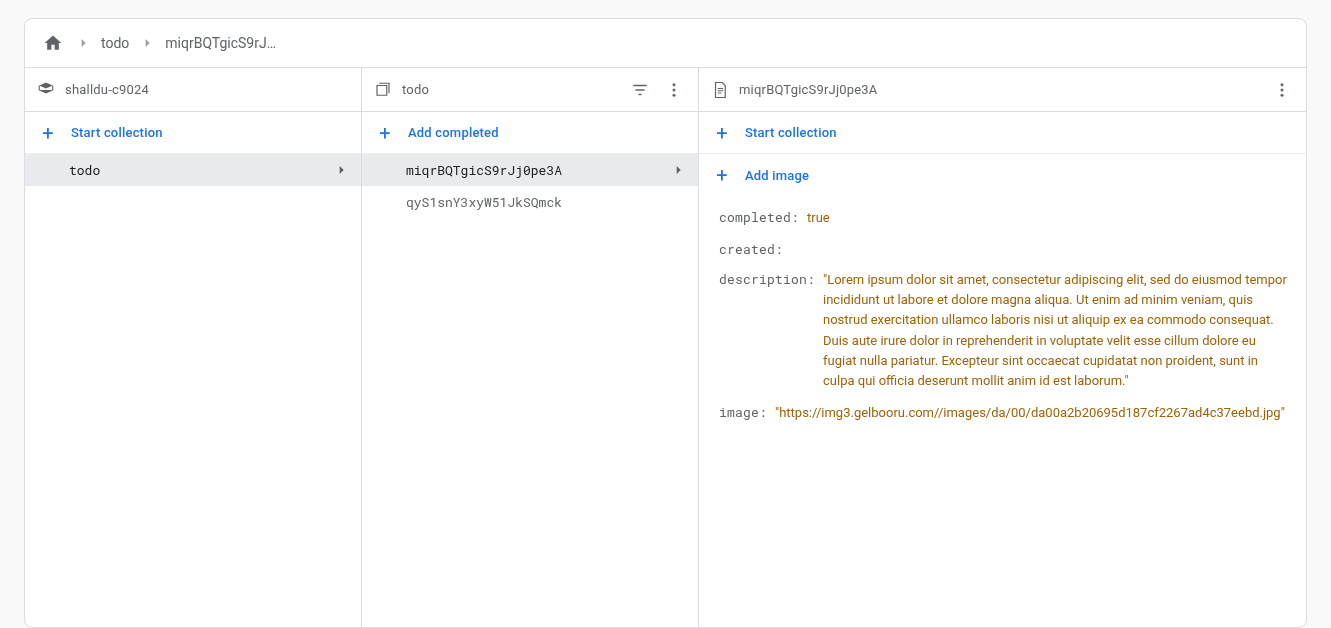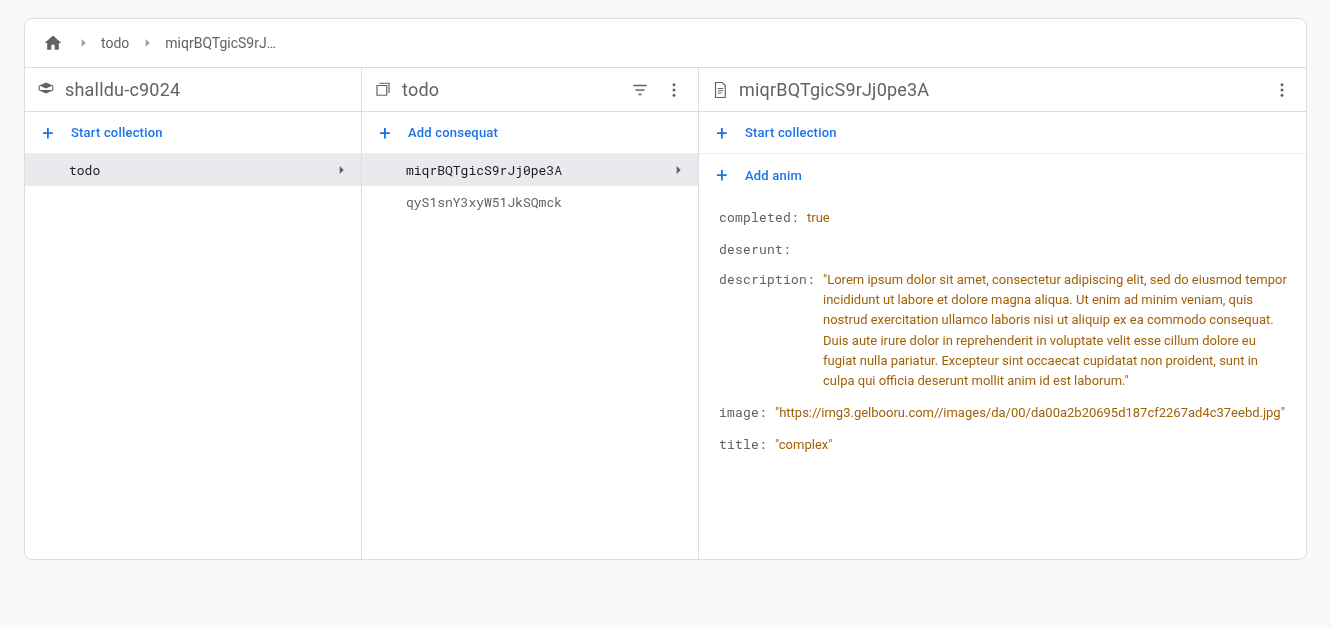--- a/index.html
+++ b/index.html
@@ -11,21 +11,21 @@
     background: #f9f9fa;
     padding: 18px 24px 0 24px;
   }
   .panel {
     background: #fff;
     border: 1px solid #dadce0;
     border-radius: 8px;
     overflow: hidden;
     display: flex;
     flex-direction: column;
-    height: 542px;
+    height: 610px;
   }
   .breadcrumbs {
     display: flex;
     align-items: center;
     gap: 10px;
     padding: 10px 16px;
     height: 48px;
     color: #5f6368;
     font-size: 14px;
   }
@@ -49,21 +49,21 @@
   .col3 { flex: 1; }
   .colhead {
     display: flex;
     align-items: center;
     gap: 10px;
     height: 44px;
     padding: 0 12px;
     border-bottom: 1px solid #dadce0;
     color: #5f6368;
   }
-  .colhead .title { flex: 1; overflow: hidden; text-overflow: ellipsis; white-space: nowrap; font-size: 18px; letter-spacing: .2px; }
+  .colhead .title { flex: 1; overflow: hidden; text-overflow: ellipsis; white-space: nowrap; font-size: 13px; letter-spacing: .2px; }
   .iconbtn { width: 24px; height: 24px; display:flex; align-items:center; justify-content:center; cursor:pointer; color:#5f6368; border-radius:50%; }
   .actionrow {
     display: flex;
     align-items: center;
     gap: 14px;
     height: 42px;
     padding: 0 14px;
     border-bottom: 1px solid #eceded;
     color: #1a73e8;
     font-weight: 500;
@@ -177,21 +177,21 @@
         <span class="iconbtn">
           <svg width="18" height="18" viewBox="0 0 24 24" fill="#5f6368">
               <circle cx="12" cy="5" r="2"></circle>
               <circle cx="12" cy="12" r="2"></circle>
               <circle cx="12" cy="19" r="2"></circle>
             </svg>
         </span>
       </div>
       <div class="actionrow">
         <span class="plus">+</span>
-        <span>Add consequat</span>
+        <span>Add completed</span>
       </div>
       <div class="listwrap" id="col2-list">
           <div class="row selected">
             <span class="label">miqrBQTgicS9rJj0pe3A</span>
             <span class="chev">
               <svg width="16" height="16" viewBox="0 0 24 24" fill="#5f6368">
                 <path d="M10 6l6 6-6 6V6z"></path>
               </svg>
             </span>
           </div>
@@ -217,39 +217,35 @@
               <circle cx="12" cy="19" r="2"></circle>
             </svg>
         </span>
       </div>
       <div class="actionrow">
         <span class="plus">+</span>
         <span>Start collection</span>
       </div>
       <div class="actionrow" style="border-bottom:none">
         <span class="plus">+</span>
-        <span>Add anim</span>
+        <span>Add image</span>
       </div>
       <div class="fieldswrap" id="fields-list">
           <div class="field">
             <span class="key">completed:</span>
             <span class="val">true</span>
           </div>
           <div class="field">
-            <span class="key">deserunt:</span>
+            <span class="key">created:</span>
           </div>
           <div class="field">
             <span class="key">description:</span>
             <span class="val">"Lorem ipsum dolor sit amet, consectetur adipiscing elit, sed do eiusmod tempor incididunt ut labore et dolore magna aliqua. Ut enim ad minim veniam, quis nostrud exercitation ullamco laboris nisi ut aliquip ex ea commodo consequat. Duis aute irure dolor in reprehenderit in voluptate velit esse cillum dolore eu fugiat nulla pariatur. Excepteur sint occaecat cupidatat non proident, sunt in culpa qui officia deserunt mollit anim id est laborum."</span>
           </div>
           <div class="field">
             <span class="key">image:</span>
             <span class="val">"https://img3.gelbooru.com//images/da/00/da00a2b20695d187cf2267ad4c37eebd.jpg"</span>
           </div>
-          <div class="field">
-            <span class="key">title:</span>
-            <span class="val">"complex"</span>
-          </div>
         </div>
     </div>
 
   </div>
 </div>
 
 </body></html>

